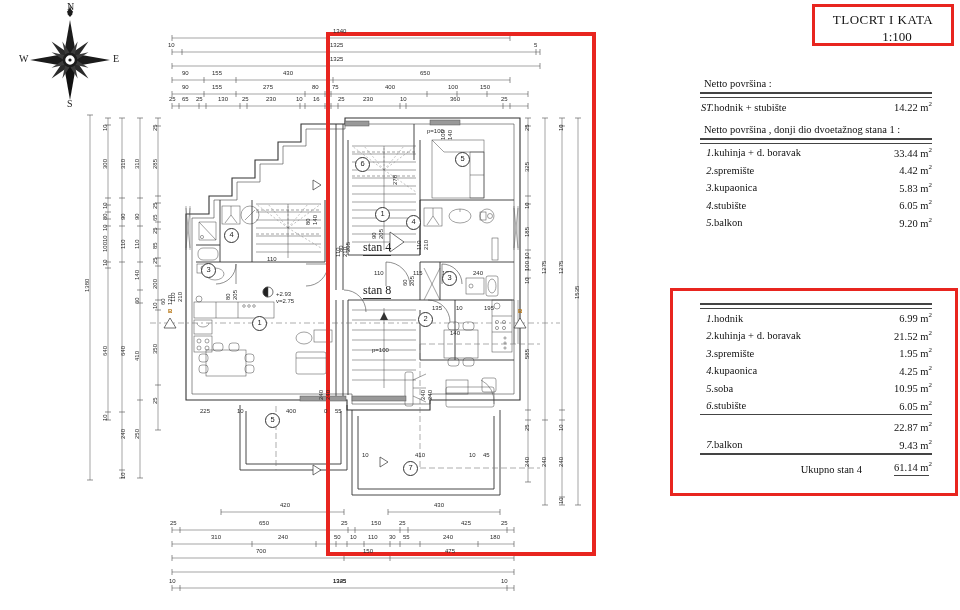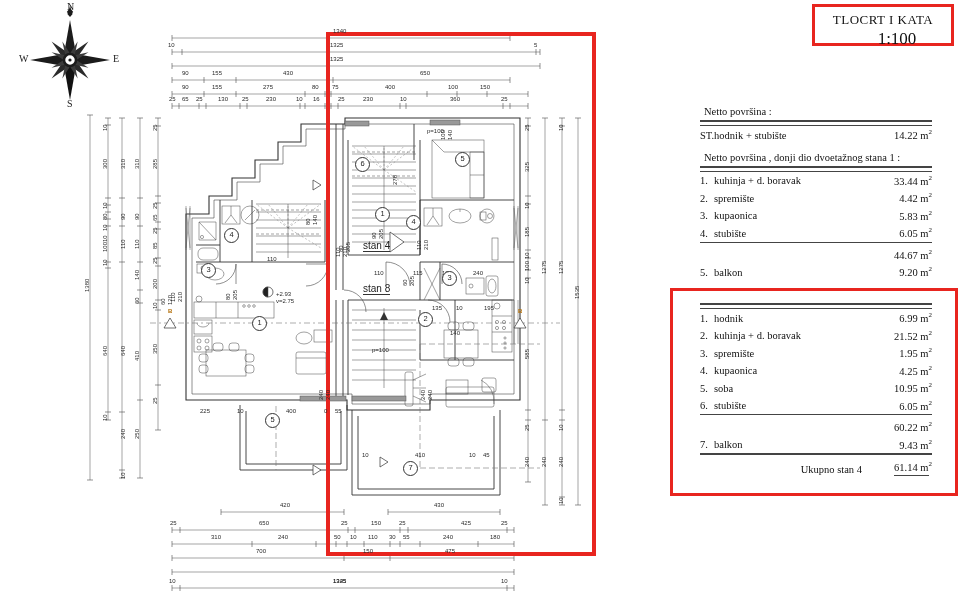--- a/index.html
+++ b/index.html
@@ -3,43 +3,43 @@
 <meta charset="utf-8">
 <style>
   html,body{margin:0;padding:0;}
   body{width:960px;height:610px;background:#fff;font-family:"Liberation Serif",serif;overflow:hidden;position:relative;}
   #root{position:absolute;left:0;top:0;width:960px;height:610px;}
   .abs{position:absolute;}
 
   
   .title-box{left:812px;top:4px;width:142px;height:42px;border:3px solid #e8251f;background:#fff;box-sizing:border-box;}
   .title-box .t1{position:absolute;left:0;top:5px;width:100%;text-align:center;font-size:13px;letter-spacing:.5px;color:#111;}
-  .title-box .t2{position:absolute;left:0;top:22px;width:100%;text-align:center;font-size:17px;color:#111;padding-left:28px;box-sizing:border-box;}
+  .title-box .t2{position:absolute;left:0;top:22px;width:100%;text-align:center;font-size:13px;color:#111;padding-left:28px;box-sizing:border-box;}
 
   
   .sched{font-size:10.5px;color:#111;}
   .sched .hdr{font-size:10.5px;color:#111;white-space:nowrap;}
   table.area{border-collapse:collapse;width:232px;}
   table.area td{font-size:10.5px;color:#111;padding:0 0 2px 0;vertical-align:bottom;line-height:13px;}
-  td.num{width:14px;padding-right:4px;}
+  td.num{width:14px;text-align:right;padding-right:4px;font-style:italic;}
   td.nm{text-align:left;}
   td.val{text-align:right;white-space:nowrap;width:62px;}
   sup{font-size:7px;}
   .ttl-row td{padding-top:2px;}
   .dbl{border-top:2.5px double #444;}
   .sgl{border-top:1px solid #444;}
   .uline{border-bottom:1px solid #444;display:inline-block;padding-bottom:1px;}
 
   .redbox{border:3px solid #e8251f;box-sizing:border-box;}
 
   
   .lbl{position:absolute;font-family:"Liberation Sans",sans-serif;font-size:6px;color:#2b2b2b;white-space:nowrap;}
   .lblv{position:absolute;font-family:"Liberation Sans",sans-serif;font-size:6px;color:#2b2b2b;white-space:nowrap;transform-origin:0 0;transform:rotate(-90deg);}
   .roomno{position:absolute;width:13px;height:13px;border:.8px solid #333;border-radius:50%;font-family:"Liberation Sans",sans-serif;font-size:7.5px;line-height:12px;text-align:center;color:#222;background:#fff;}
-  .stan{position:absolute;font-family:Liberation Sans, sans-serif;font-size:10px;color:#222;border-bottom:.8px solid #333;}
+  .stan{position:absolute;font-family:Liberation Serif, serif;font-size:12px;color:#222;border-bottom:.8px solid #333;}
   svg{position:absolute;left:0;top:0;}
   .compass-lbl{position:absolute;font-family:"Liberation Serif",serif;font-size:10px;color:#222;}
 </style>
 </head>
 <body>
 
 <div id="root">
 
   <div class="abs" style="left:16px;top:2px;width:108px;height:110px;">
     <svg width="108" height="110" viewBox="0 0 108 110">
@@ -361,21 +361,21 @@
     </g>
   </svg>
 
   <div class="abs" style="left:326px;top:32px;width:270px;height:524px;border:4px solid #e8251f;box-sizing:border-box;"></div>
 
   <div class="abs title-box">
     <div class="t1">TLOCRT  I  KATA</div>
     <div class="t2">1:100</div>
   </div>
 
-  <div class="abs sched" style="left:700px;top:78px;width:232px;margin-top:28px;">
+  <div class="abs sched" style="left:700px;top:78px;width:232px;">
     <div class="hdr" style="padding-left:4px;">Netto površina :</div>
     <div style="height:3px"></div>
     <div class="dbl" style="height:3px;border-bottom:1px solid #444;"></div>
     <table class="area">
       <tbody>
           <tr>
         <td class="num">ST.</td>
         <td class="nm">hodnik + stubište</td>
         <td class="val">
           <span>14.22</span>&nbsp;<span>m</span><sup>2</sup>
@@ -403,25 +403,20 @@
         <td class="num">3.</td>
         <td class="nm">kupaonica</td>
         <td class="val"><span>5.83</span>&nbsp;<span>m</span><sup>2</sup></td>
       </tr>
       <tr>
         <td class="num">4.</td>
         <td class="nm">stubište</td>
         <td class="val"><span>6.05</span>&nbsp;<span>m</span><sup>2</sup></td>
       </tr>
       <tr>
-        <td class="num sgl"></td>
-            <td class="nm sgl"></td>
-        <td class="val sgl" style="padding-top:3px;"><span>44.67</span>&nbsp;<span>m</span><sup>2</sup></td>
-      </tr>
-      <tr>
         <td class="num">5.</td>
         <td class="nm">balkon</td>
         <td class="val"><span>9.20</span>&nbsp;<span>m</span><sup>2</sup></td>
       </tr>
     </tbody>
       </table>
   </div>
 
   <div class="abs redbox" style="left:670px;top:288px;width:288px;height:208px;"></div>
   <div class="abs sched" style="left:700px;top:300px;width:232px;">
@@ -455,21 +450,21 @@
         <td class="val"><span>10.95</span>&nbsp;<span>m</span><sup>2</sup></td>
       </tr>
       <tr>
         <td class="num">6.</td>
         <td class="nm">stubište</td>
         <td class="val"><span>6.05</span>&nbsp;<span>m</span><sup>2</sup></td>
       </tr>
       <tr>
         <td class="num sgl"></td>
             <td class="nm sgl"></td>
-        <td class="val sgl" style="padding-top:3px;"><span>60.22</span>&nbsp;<span>m</span><sup>2</sup></td>
+        <td class="val sgl" style="padding-top:3px;"><span>22.87</span>&nbsp;<span>m</span><sup>2</sup></td>
       </tr>
       <tr>
         <td class="num">7.</td>
         <td class="nm">balkon</td>
         <td class="val"><span>9.43</span>&nbsp;<span>m</span><sup>2</sup></td>
       </tr>
       <tr class="ttl-row">
         <td class="num dbl"></td>
         <td class="nm dbl" style="text-align:right;padding-right:8px;padding-top:3px;">Ukupno stan 4</td>
         <td class="val dbl" style="padding-top:3px;"><span class="uline"><span>61.14</span>&nbsp;<span>m</span></span><sup>2</sup></td>

